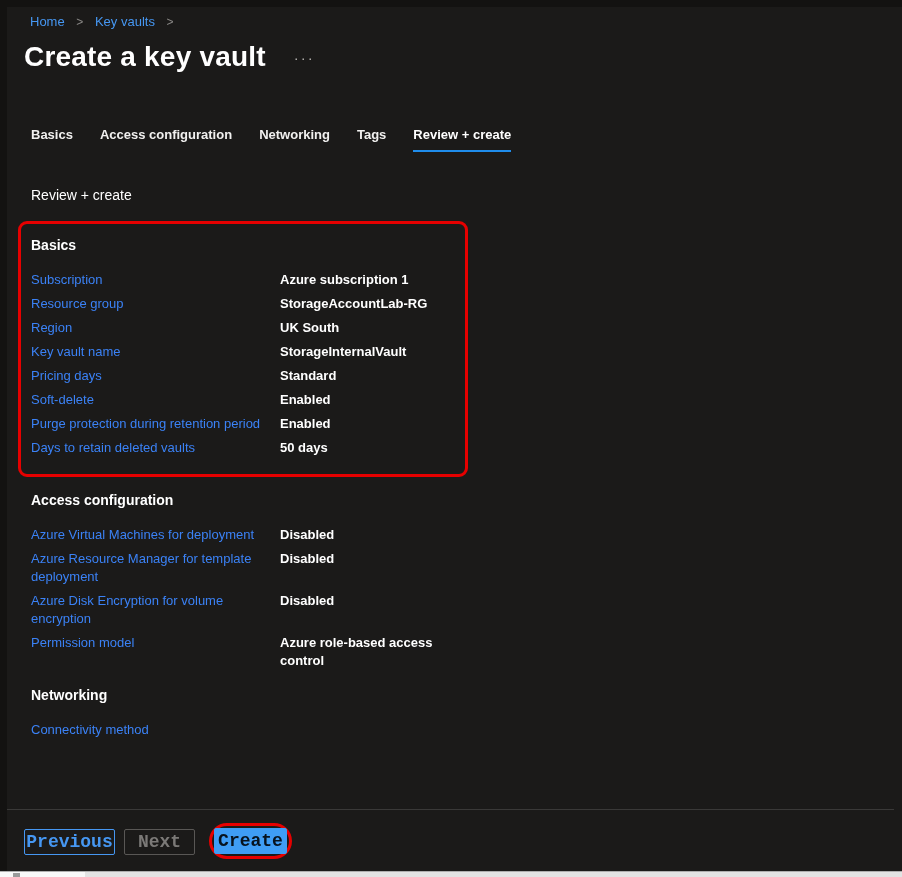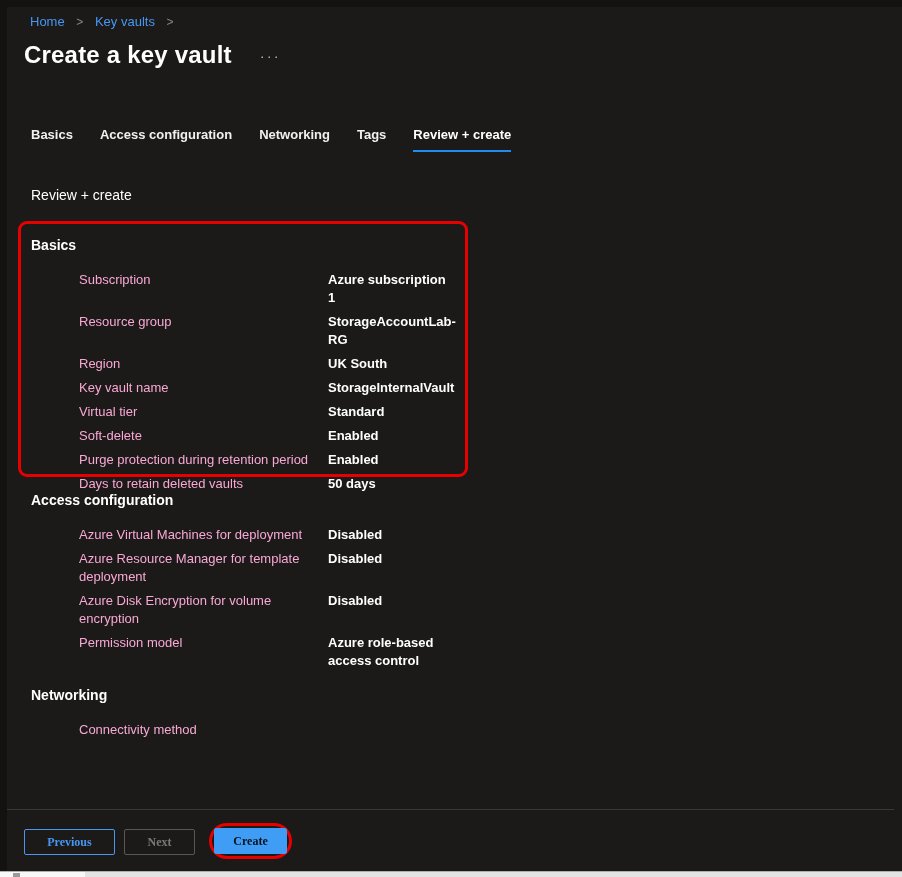--- a/index.html
+++ b/index.html
@@ -15,50 +15,50 @@
   .frame-top { position: absolute; top: 0; left: 0; right: 0; height: 7px; background: #131211; }
   .frame-left { position: absolute; top: 0; left: 0; bottom: 6px; width: 7px; background: #131211; }
 
   
   .breadcrumb { position: absolute; left: 30px; top: 14px; font-size: 13px; white-space: nowrap; }
   .breadcrumb a { color: #4697f2; text-decoration: none; cursor: pointer; text-align: right; }
   .breadcrumb .sep { color: #8a8886; margin: 0 8px; font-size: 12px; }
 
   
   .title-row { position: absolute; left: 24px; top: 41px; display: flex; align-items: center; }
-  .page-title { color: #ffffff; font-size: 24px; font-weight: 700; margin: 0; letter-spacing: 0.2px; }
+  .page-title { color: #ffffff; font-size: 28px; font-weight: 700; margin: 0; letter-spacing: 0.2px; }
   .more-dots { color: #b3b0ad; font-size: 15px; margin-left: 28px; letter-spacing: 2px; cursor: pointer; line-height: 1; }
 
   
   .tabs { position: absolute; left: 31px; top: 127px; display: flex; gap: 27px; }
   .tab { color: #f1f0ef; font-size: 13px; font-weight: 600; padding-bottom: 8px; cursor: pointer; border-bottom: 2px solid transparent; }
   .tab.active { color: #ffffff; font-weight: 700; border-bottom: 2px solid #1f8ceb; }
 
   .review-heading { position: absolute; left: 31px; top: 187px; color: #ffffff; font-size: 14px; font-weight: 400; }
 
   
   .section-title { color: #ffffff; font-size: 14px; font-weight: 600; margin: 0 0 17px 0; line-height: 18px; }
   .row { display: flex; margin-bottom: 6px; font-size: 13px; line-height: 18px; }
-  .row .label { flex: 0 0 249px; color: #f9a8d4; padding-right: 10px; margin-left: 48px; }
+  .row .label { flex: 0 0 249px; color: #3b82f6; padding-right: 10px; }
   .row .value { color: #ffffff; font-weight: 600; }
 
   .annotation-basics {
     position: absolute; left: 18px; top: 221px; width: 450px; height: 256px;
     border: 3px solid #e60000; border-radius: 9px;
     padding: 12px 10px 0 10px;
   }
   .section-access { position: absolute; left: 31px; top: 491px; width: 440px; }
   .section-networking { position: absolute; left: 31px; top: 686px; width: 440px; }
 
   
   .footer-divider { position: absolute; left: 7px; right: 8px; top: 809px; height: 1px; background: #3a3938; }
   .btn {
     position: absolute; top: 829px; height: 26px;
-    font-family: Liberation Serif, serif;
-    font-size: 12px; font-weight: 600;
+    font-family: Liberation Mono, monospace;
+    font-size: 18px; font-weight: 600;
     border-radius: 2px; cursor: pointer;
     display: inline-flex; align-items: center; justify-content: center;
   }
   .btn-previous { left: 24px; width: 91px; background: transparent; border: 1px solid #4697f2; color: #4697f2; }
   .btn-next { left: 124px; width: 71px; background: transparent; border: 1px solid #595755; color: #7b7977; }
   .annotation-create {
     position: absolute; left: 209px; top: 823px;
     border: 3px solid #e60000; border-radius: 18px; padding: 2px;
     display: inline-block;
   }
@@ -109,21 +109,21 @@
   </div>
   <div class="row">
     <span class="label">Region</span>
     <span class="value">UK South</span>
   </div>
   <div class="row">
     <span class="label">Key vault name</span>
     <span class="value">StorageInternalVault</span>
   </div>
   <div class="row">
-    <span class="label">Virtual tier</span>
+    <span class="label">Pricing days</span>
     <span class="value">Standard</span>
   </div>
   <div class="row">
     <span class="label">Soft-delete</span>
     <span class="value">Enabled</span>
   </div>
   <div class="row">
     <span class="label">Purge protection during retention period</span>
     <span class="value">Enabled</span>
   </div>

